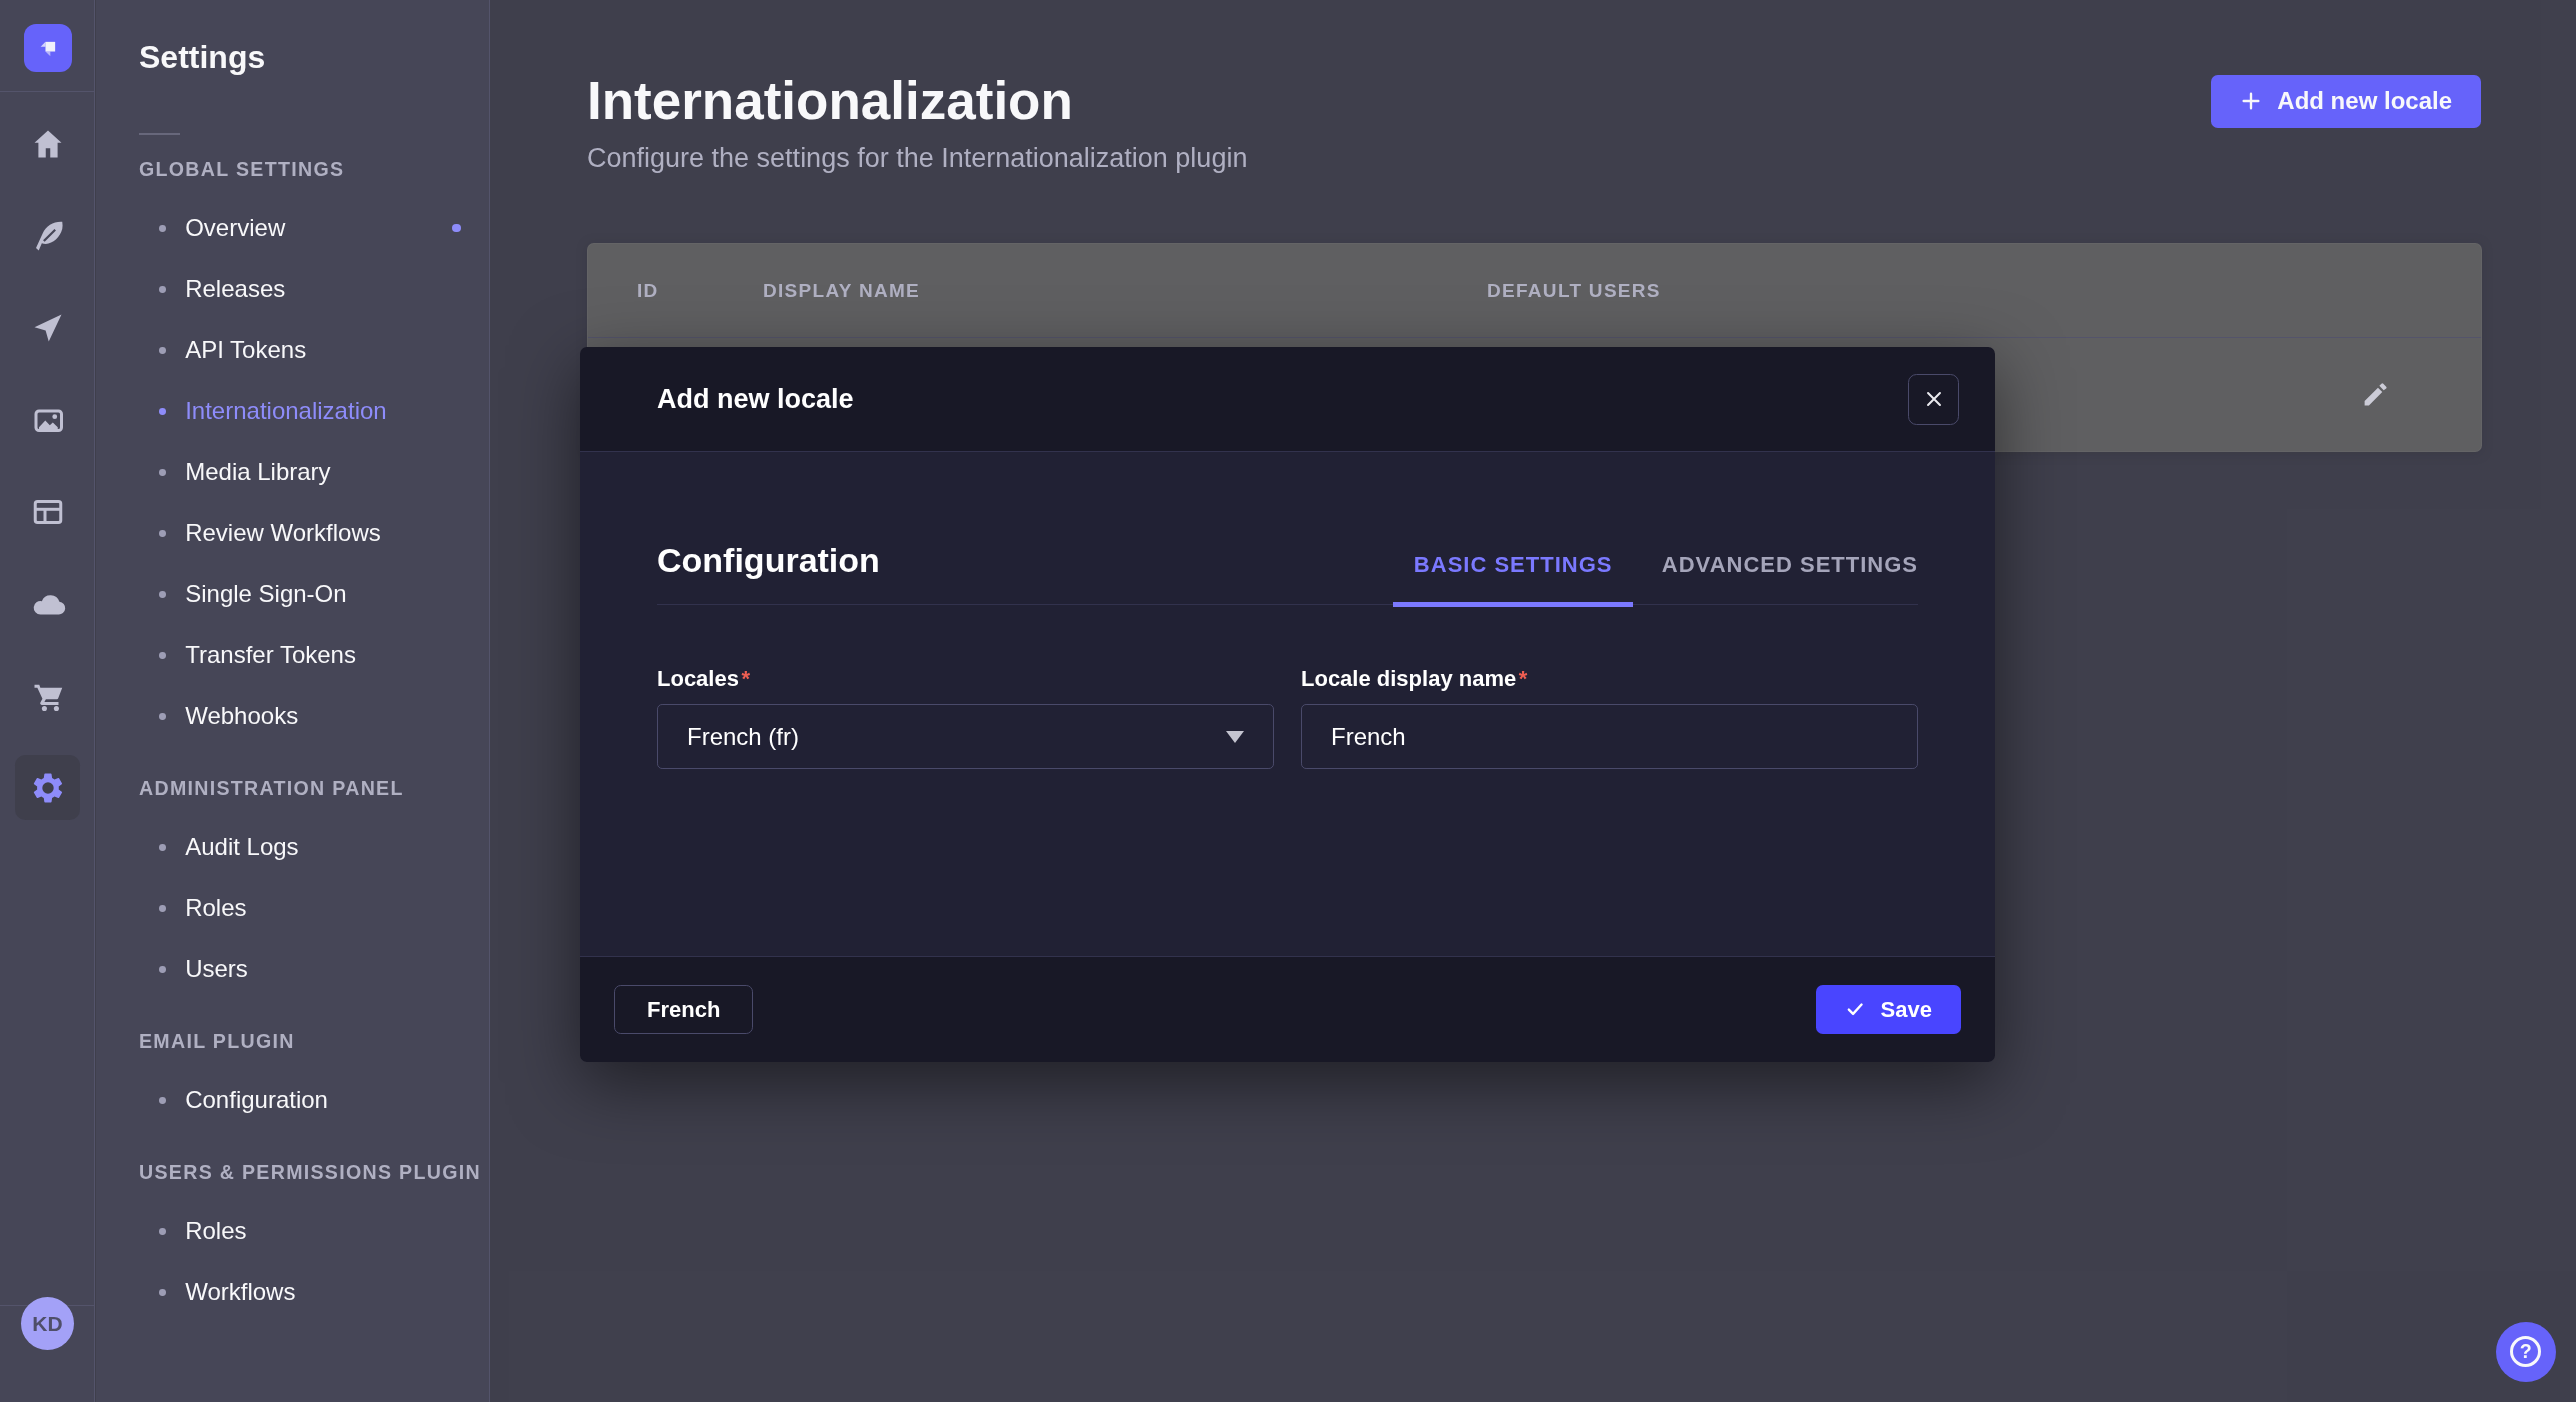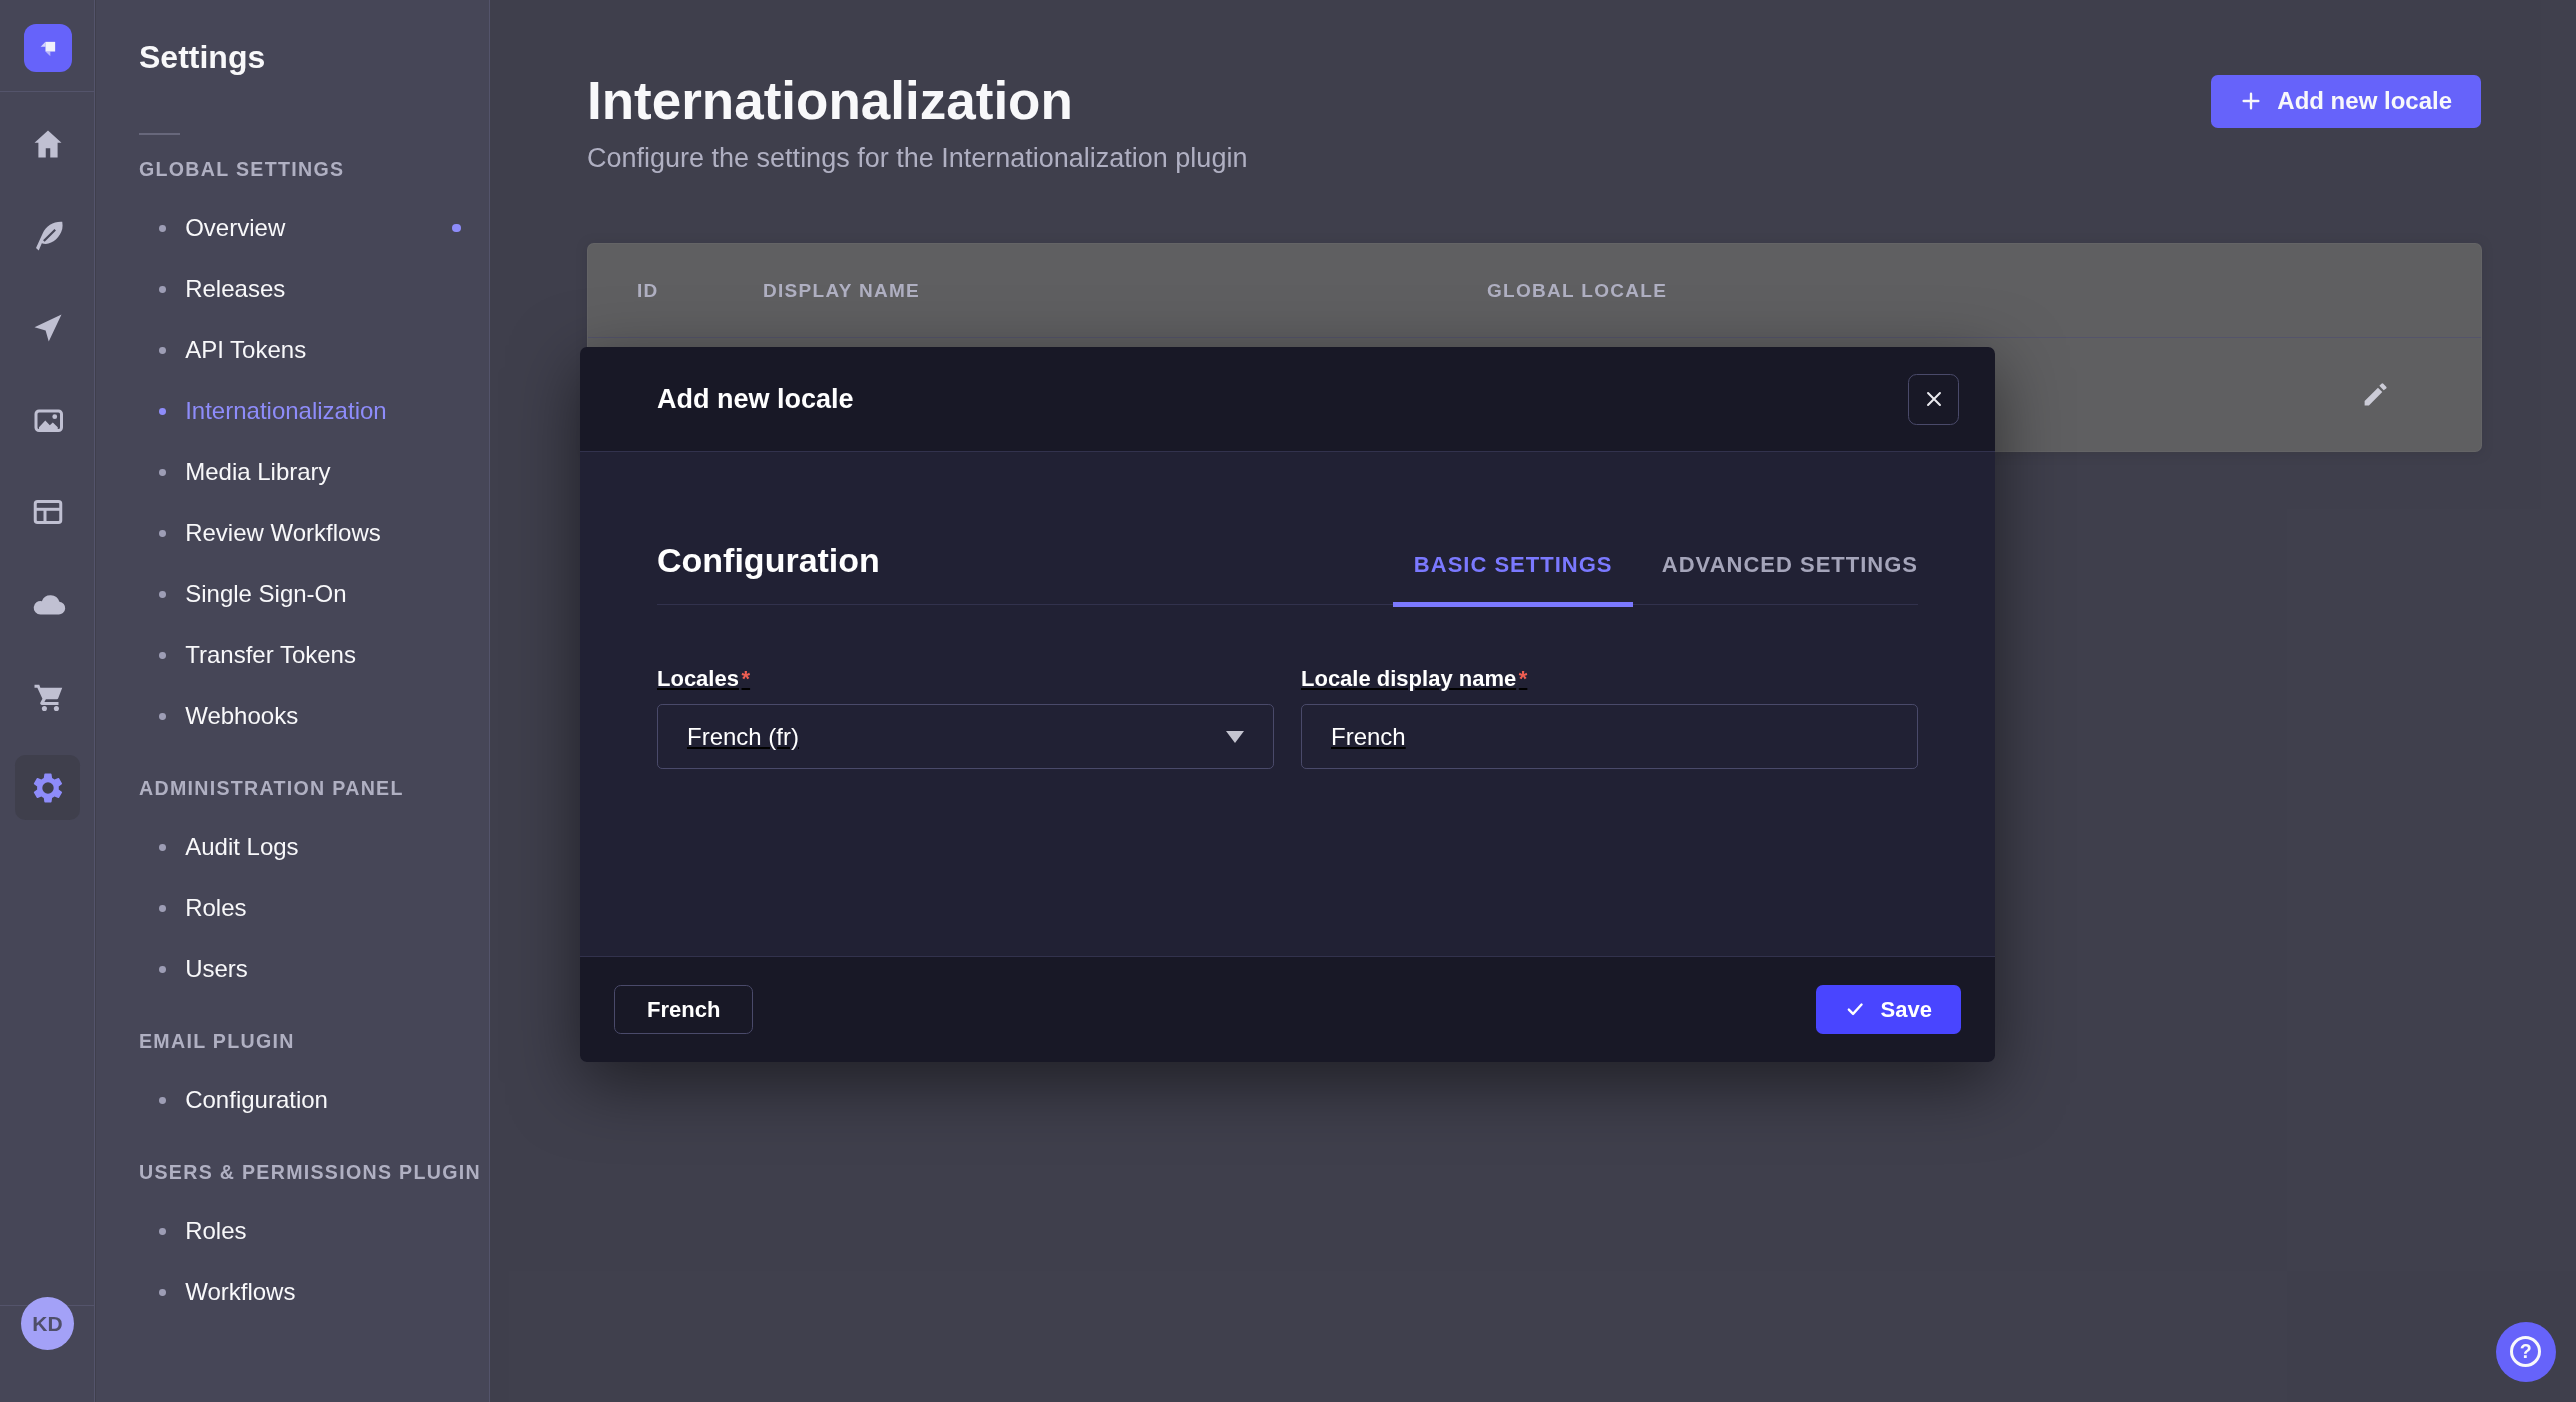--- a/index.html
+++ b/index.html
@@ -80,21 +80,21 @@
   .modal-close svg { width:22px; height:22px; }
 
   .modal-body { height:504px; background:#212134; padding:89px 77px 0 77px; }
   .config-row { display:flex; justify-content:space-between; align-items:flex-end; border-bottom:0.9px solid #32324d; }
   .config-title { font-size:34px; font-weight:600; color:#ffffff; padding-bottom:24px; }
   .tabs { display:flex; gap:29px; }
   .tab { font-size:22px; font-weight:700; letter-spacing:1px; color:#a5a5ba; padding:0 0 24px 0;
     cursor:pointer; border-bottom:5.1px solid transparent; margin-bottom:-2.6px; }
   .tab.active { color:#7b79ff; border-bottom-color:#7b79ff; padding-left:20.4px; padding-right:20.4px; }
 
-  .fields { display:grid; grid-template-columns:1fr 1fr; column-gap:27px; margin-top:61px;text-decoration:underline; }
+  .fields { display:grid; grid-template-columns:1fr 1fr; column-gap:27px; margin-top:61px; }
   .field-label { font-size:22px; font-weight:600; color:#ffffff; margin-bottom:12px; }
   .req { color:#ee5e52; margin-left:2.6px; }
   .control { width:100%; height:65px; background:#212134; border:0.9px solid #4a4a6a; border-radius:5.1px;
     color:#ffffff; font-family:inherit; font-size:24px; padding:0 29px; display:flex; align-items:center; }
   .select { justify-content:space-between; cursor:pointer; }
   .chev { width:0; height:0; border-left:9.4px solid transparent; border-right:9.4px solid transparent;
     border-top:12px solid #c4c4d0; }
   input.control { outline:none; }
   .hint { margin-top:13.6px; font-size:22px; line-height:29px; color:#a5a5ba; max-width:596px; }
 
@@ -267,21 +267,21 @@
           <path d="M12 4v16M4 12h16" stroke="#ffffff" stroke-width="2.6" stroke-linecap="round" fill="none"></path>
         </svg>
       <span>Add new locale</span>
     </button>
   </div>
 
   <section class="table-card">
     <div class="table-head">
       <span class="th id">ID</span>
       <span class="th name">DISPLAY NAME</span>
-      <span class="th locale">GLOBAL LOCALE</span>
+      <span class="th locale">DEFAULT USERS</span>
     </div>
     <div class="table-row">
       <button class="row-edit">
         <svg viewBox="0 0 24 24">
             <path fill="currentColor" d="M3 17.45V21h3.55L17.6 9.94l-3.55-3.55L3 17.45zM20.85 7.1a1.1 1.1 0 0 0 0-1.56l-2.4-2.4a1.1 1.1 0 0 0-1.55 0l-1.7 1.7 3.55 3.55 2.1-1.3z"></path>
           </svg>
       </button>
     </div>
   </section>
 

